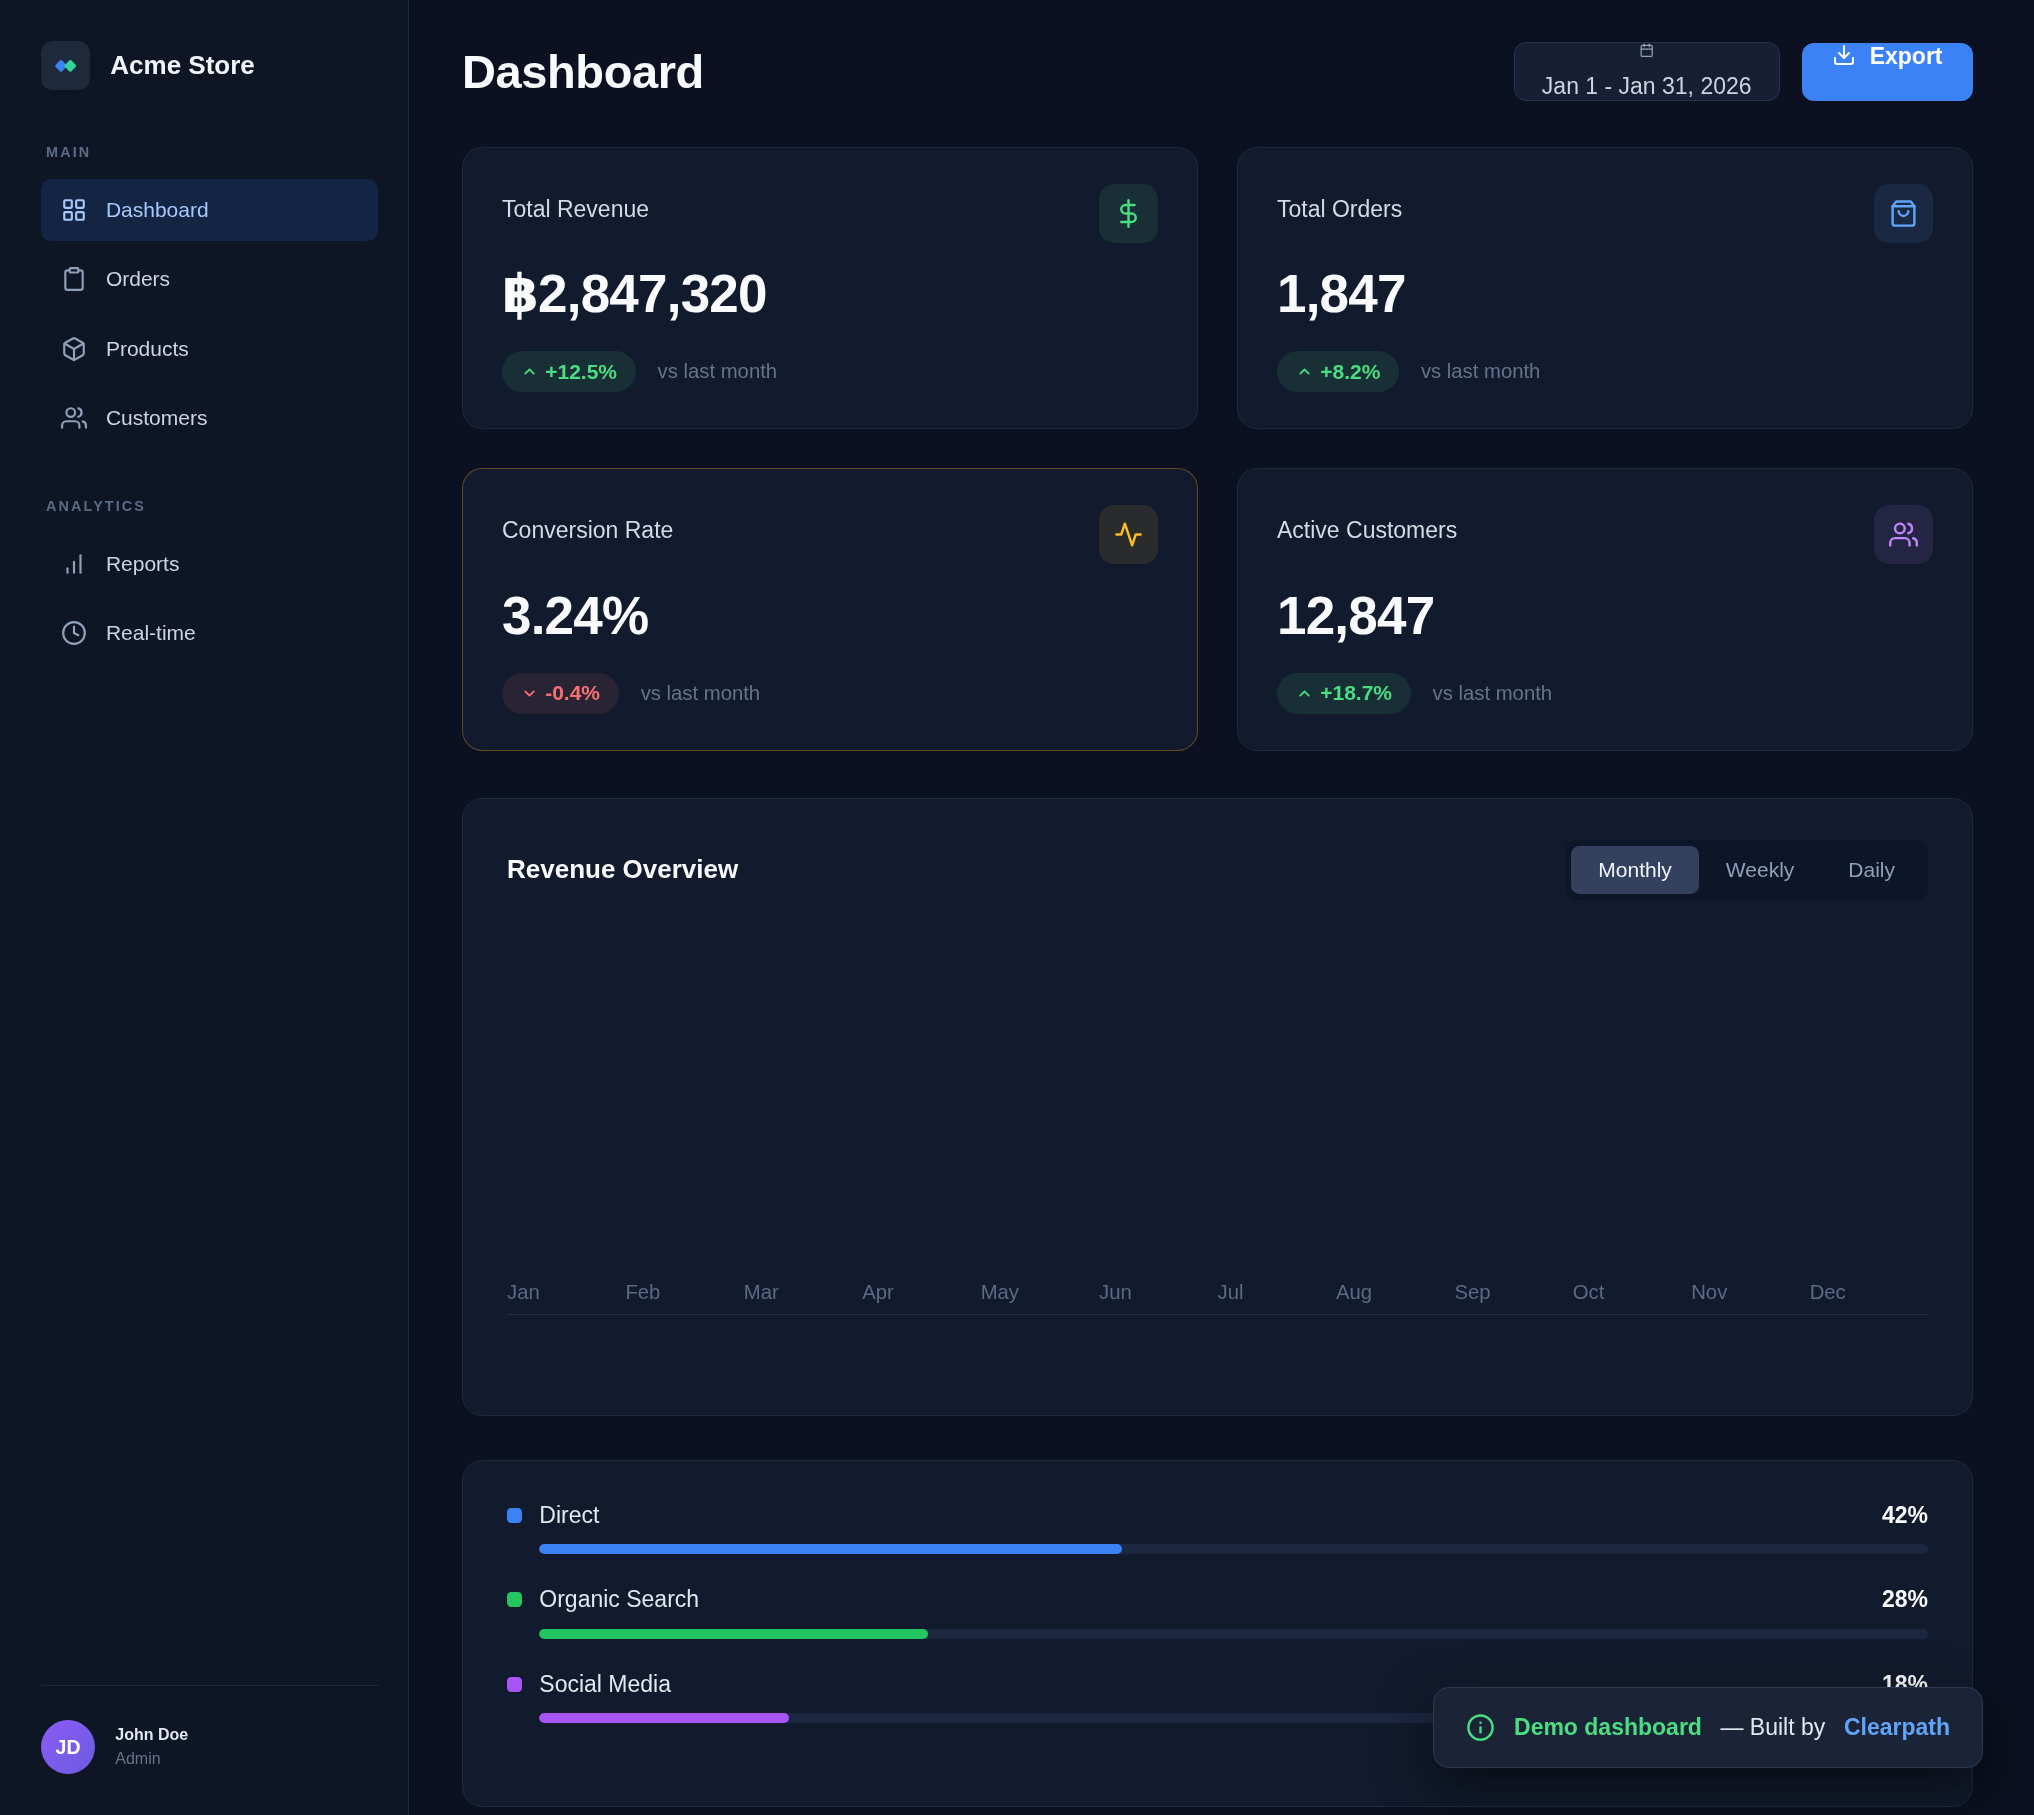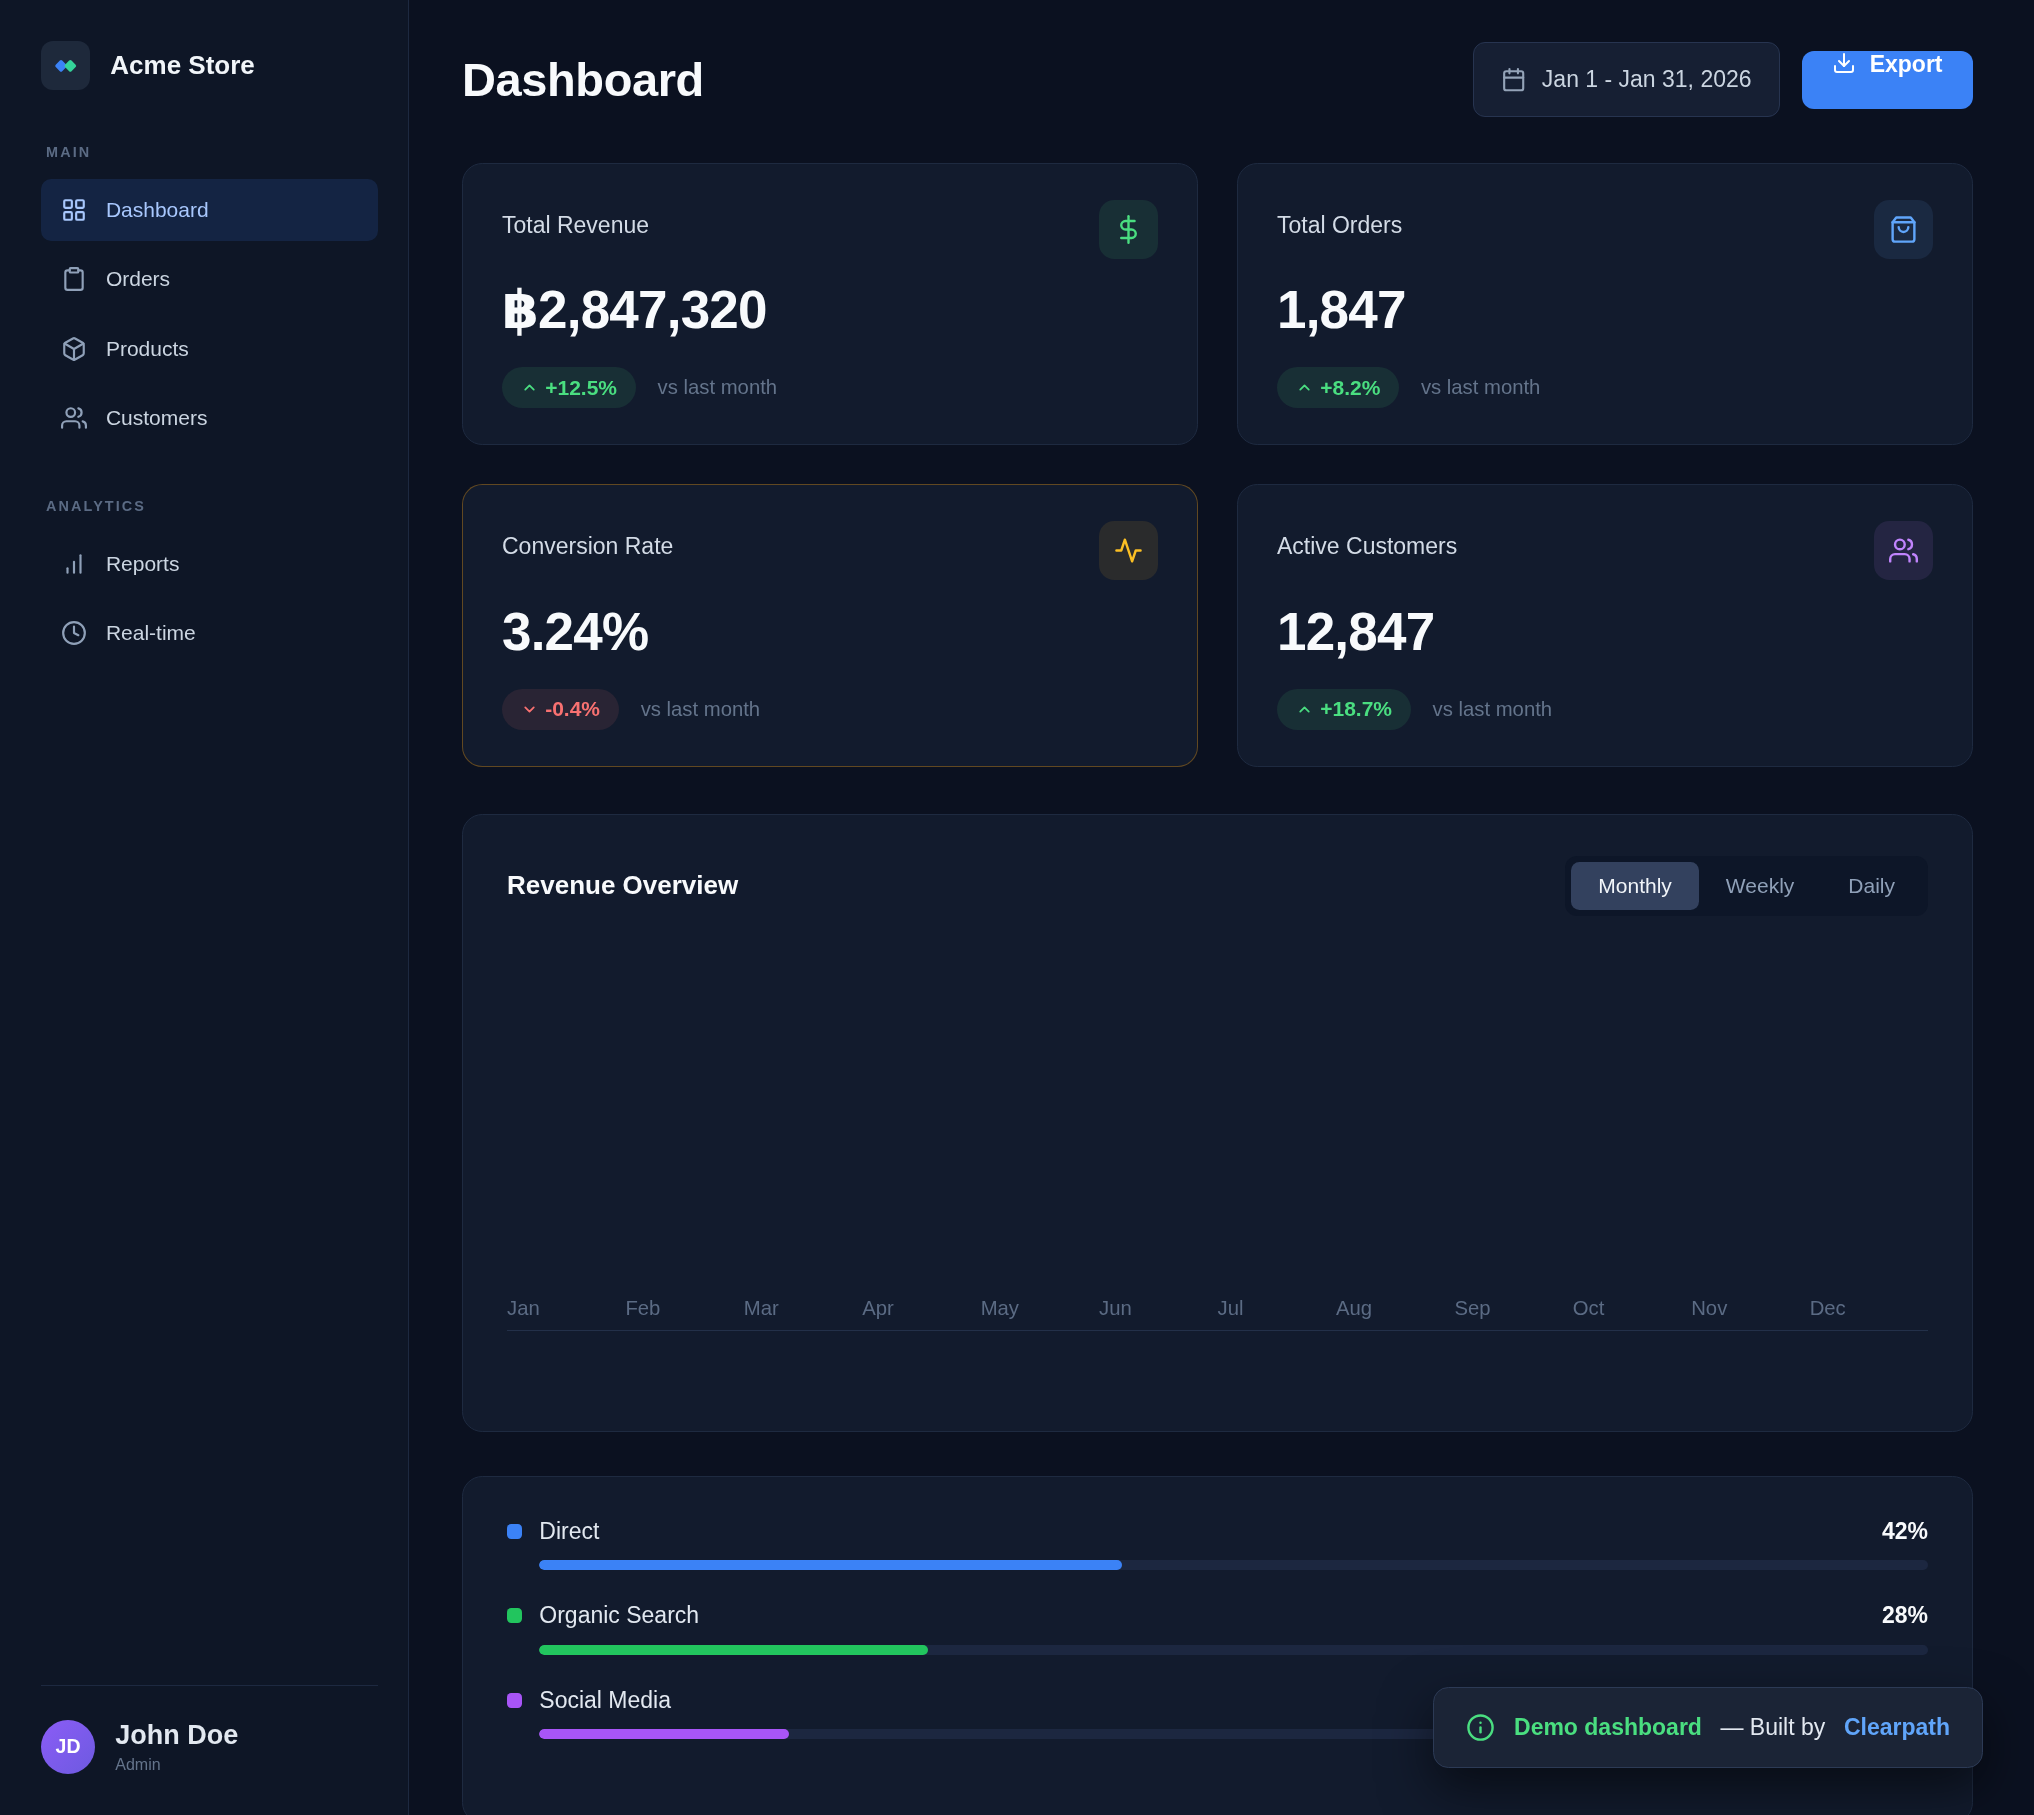--- a/index.html
+++ b/index.html
@@ -53,33 +53,33 @@
     border-top: 0.8px solid #1d2940;
     padding-top: 34px;
     display: flex; align-items: center; gap: 20.3px;
   }
   .avatar {
     width: 54px; height: 54px; border-radius: 50%;
     background: linear-gradient(135deg, #8b5cf6, #6d5ae0);
     color: #ffffff; font-size: 19.5px; font-weight: 700;
     display: flex; align-items: center; justify-content: center;
   }
-  .user-name { font-size: 27px; color: #e2e8f0; font-weight: 600; }
+  .user-name { font-size: 16px; color: #e2e8f0; font-weight: 600; }
   .user-role { font-size: 16px; color: #64748b; margin-top: 5.1px; }
 
   
   .main { margin-left: 409px; padding: 42px 61px 0 53px; }
   .page-header { display: flex; align-items: center; justify-content: space-between; }
   .page-title { font-size: 47px; font-weight: 700; color: #f8fafc; letter-spacing: -0.4px; }
   .header-actions { display: flex; align-items: center; gap: 22px; }
   .date-btn {
-    height: 75px; padding: 0 27px;
+    height: 59px; padding: 0 27px;
     background: #161f33; border: 0.8px solid #273450; border-radius: 12px;
     display: flex; align-items: center; gap: 15.3px;
-    color: #cbd5e1; font-size: 23px; cursor: pointer;
+    color: #cbd5e1; font-size: 23px; cursor: pointer; flex-direction: column;
   }
   .date-btn svg { width: 25.4px; height: 25.4px; color: #94a3b8; }
   .export-btn {
     height: 58px; padding: 0 30.5px;
     background: #3b82f6; border: none; border-radius: 12px;
     display: flex; align-items: flex-start; gap: 13.6px;
     color: #ffffff; font-size: 23px; font-weight: 600; cursor: pointer;
   }
   .export-btn svg { width: 24px; height: 24px; }
 

